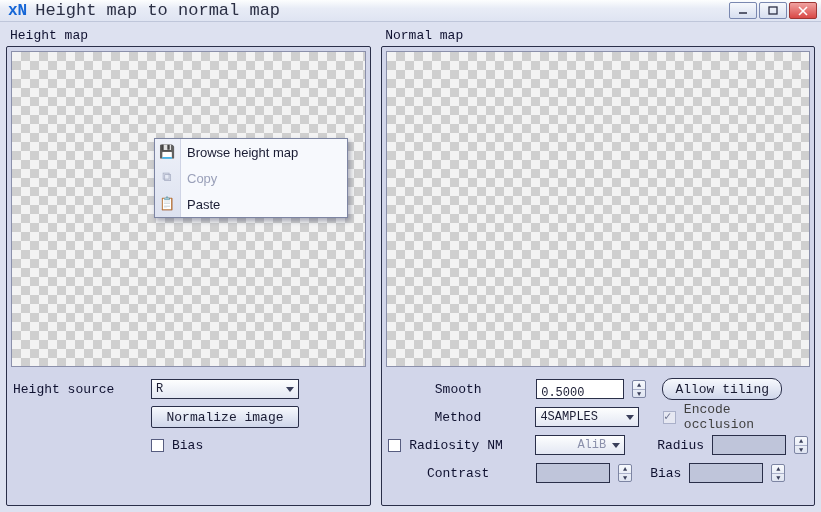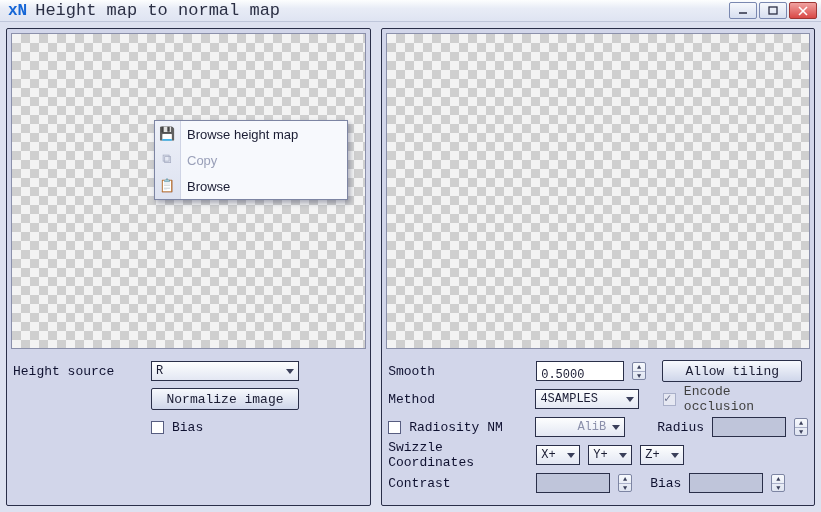--- a/index.html
+++ b/index.html
@@ -77,21 +77,21 @@
   }
   .controls {
     padding: 8px 6px;
     flex:1;
     font-family: "SimSun","Courier New",monospace;
     font-size: 13px;
     color:#0f1130;
   }
   .row { display:flex; align-items:center; height:28px; gap:8px; }
   .row .lab { width: 130px; }
-  .row .lab.wide { width: 140px; }
+  .row .lab.wide { width: 140px; text-align: center; }
   .select {
     height: 20px;
     border: 1px solid #2a2f49;
     background: linear-gradient(#fdfefe,#e3e7f3);
     display:flex; align-items:center;
     position:relative;
     font-family: "SimSun","Courier New",monospace;
     font-size:12px;
     color:#1a1c33;
     padding: 0 18px 0 4px;
@@ -112,21 +112,21 @@
     border: 1px solid #2a2f49;
     background: linear-gradient(#f7f9fd,#cfd6ea);
     display:inline-flex; align-items:center; justify-content:center;
     font-family: "SimSun","Courier New",monospace;
     font-size:13px;
     color:#1a1c33;
     padding: 0 10px;
     border-radius:2px;
   }
   .button.wide { width:148px; }
-  .button.wider { width:140px; }
+  .button.wider { width:120px;border-radius:10px; }
   .checkbox {
     width:13px;height:13px;border:1px solid #575d80;background:#fff;display:inline-block;
     position:relative;
   }
   .checkbox.disabled { background:#e6e8f2; border-color:#aab0c9; }
   .checkbox.checked::after{
     content:"✓"; position:absolute; top:-3px; left:0; font-size:12px; color:#6b718e;
   }
   .num {
     height:20px; border:1px solid #2a2f49; background:#fff;
@@ -201,36 +201,37 @@
           <line x1="1" y1="1" x2="9" y2="9" stroke="#fff" stroke-width="1.6"></line>
           <line x1="9" y1="1" x2="1" y2="9" stroke="#fff" stroke-width="1.6"></line>
         </svg>
     </div>
   </div>
 </div>
 
 <div class="content">
 
   <div style="flex:1;display:flex;flex-direction:column">
+    <div class="panel-label">Height map</div>
     <div class="panel">
       <div class="checker">
 
         <div class="ctxmenu">
           <div class="bar"></div>
           <div class="item">
             <span class="ico save">💾</span>
             <span>Browse height map</span>
           </div>
           <div class="item disabled">
             <span class="ico copy">⧉</span>
             <span>Copy</span>
           </div>
           <div class="item">
             <span class="ico paste">📋</span>
-            <span>Browse</span>
+            <span>Paste</span>
           </div>
         </div>
       </div>
       <div class="controls">
         <div class="row">
           <span class="lab">Height source</span>
           <div class="select lg">
             <span>R</span>
           </div>
         </div>
@@ -243,20 +244,21 @@
         <div class="row">
           <span class="lab"></span>
           <span class="checkbox"></span>
           <span>Bias</span>
         </div>
       </div>
     </div>
   </div>
 
   <div style="flex:1;display:flex;flex-direction:column">
+    <div class="panel-label">Normal map</div>
     <div class="panel">
       <div class="checker"></div>
       <div class="controls">
 
         <div class="row">
           <span class="lab wide">Smooth</span>
           <div class="num md">
             <span>0.5000</span>
           </div>
           <div class="spin">
@@ -287,32 +289,20 @@
           <span style="margin-left:24px">Radius</span>
           <div class="num sm disabled">
             <span></span>
           </div>
           <div class="spin">
               <div>▲</div>
               <div>▼</div>
             </div>
         </div>
 
-        <div class="row">
-          <span class="lab wide">Swizzle Coordinates</span>
-          <div class="select sm">
-              <span>X+</span>
-            </div>
-          <div class="select sm">
-              <span>Y+</span>
-            </div>
-          <div class="select sm">
-              <span>Z+</span>
-            </div>
-        </div>
 
         <div class="row">
           <span class="lab wide">Contrast</span>
           <div class="num sm disabled">
             <span></span>
           </div>
           <div class="spin">
               <div>▲</div>
               <div>▼</div>
             </div>

